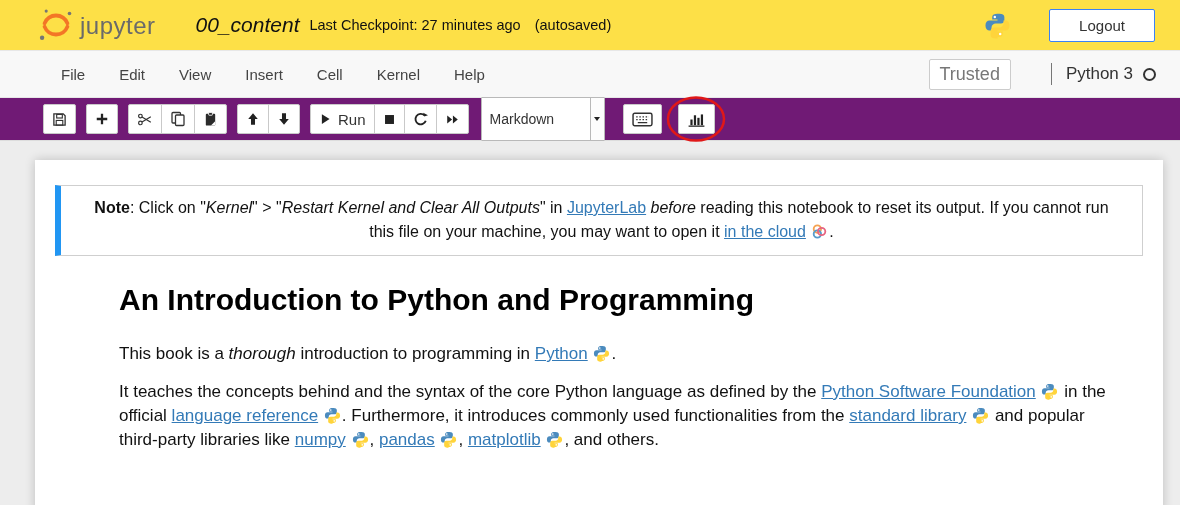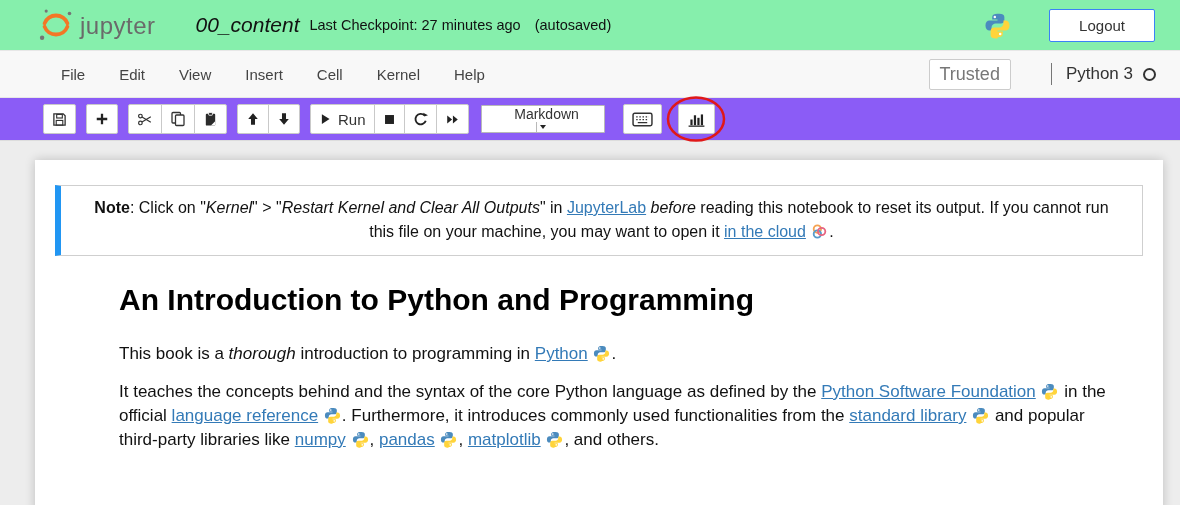--- a/index.html
+++ b/index.html
@@ -5,21 +5,21 @@
   * { box-sizing: border-box; }
   html,body { margin:0; padding:0; }
   body {
     width:1180px; height:505px; overflow:hidden;
     background:#ededed;
     font-family:"Liberation Sans","DejaVu Sans",sans-serif;
     color:#000;
   }
   
   .header {
-    height:50px; background:#86efac;
+    height:50px; background:#fde047;
     display:flex; align-items:center;
     padding:0 25px 0 38px;
   }
   .logo { display:flex; align-items:center; gap:6px; cursor:pointer; }
   .logo-text { font-size:24px; color:#6a6a6a; letter-spacing:.5px; margin-top:2px; }
   .nb-title { font-size:21px; color:#111; margin-left:40px; cursor:pointer;font-style:italic; }
   .checkpoint { font-size:14.5px; color:#111; margin-left:10px; }
   .autosaved { font-size:14.5px; color:#111; margin-left:14px; }
   .header-right { margin-left:auto; display:flex; align-items:center; gap:38px; }
   .logout-btn {
@@ -42,41 +42,41 @@
     padding:4px 10px; cursor:pointer;
   }
   .kernel-divider { width:1px; height:22px; background:#777; margin:0 14px 0 40px; }
   .kernel-name { font-size:17px; color:#333; margin-right:10px; }
   .kernel-indicator {
     width:13px; height:13px; border:2px solid #333; border-radius:50%;
     display:inline-block;
   }
   
   .toolbar {
-    height:43px; background:#8b5cf6; border-bottom:1px solid #ddd;
+    height:43px; background:#701a75; border-bottom:1px solid #ddd;
     display:flex; align-items:center; gap:10px;
     padding:0 0 0 43px; position:relative;
   }
   .btn-group { display:flex; }
   .tb-btn {
     height:30px; min-width:30px; padding:0 8px;
     display:flex; align-items:center; justify-content:center; gap:6px;
     background:#fff; border:1px solid #c9c9c9; cursor:pointer;
     border-radius:2px;
   }
   .btn-group .tb-btn { border-radius:0; }
   .btn-group .tb-btn + .tb-btn { margin-left:-1px; }
   .btn-group .tb-btn:first-child { border-radius:2px 0 0 2px; }
   .btn-group .tb-btn:last-child { border-radius:0 2px 2px 0; }
   .run-label { font-size:15px; color:#333; }
   .cell-type-select {
-    height:28px; width:124px; margin-left:2px;
+    height:44px; width:124px; margin-left:2px;
     border:1px solid #b9b9b9; border-radius:1px; background:#fff;
     display:flex; align-items:center; cursor:pointer;
-    font-size:14px; color:#333;flex-direction:column;
+    font-size:14px; color:#333;
   }
   .cell-type-select > span:first-child { flex:1; padding-left:8px; }
   .select-arrow-seg {
     width:14px; height:100%; border-left:1px solid #b9b9b9;
     display:flex; align-items:center; justify-content:center;
     background:#fdfdfd;
   }
   .select-caret {
     width:0; height:0;
     border-left:3.5px solid transparent; border-right:3.5px solid transparent;

